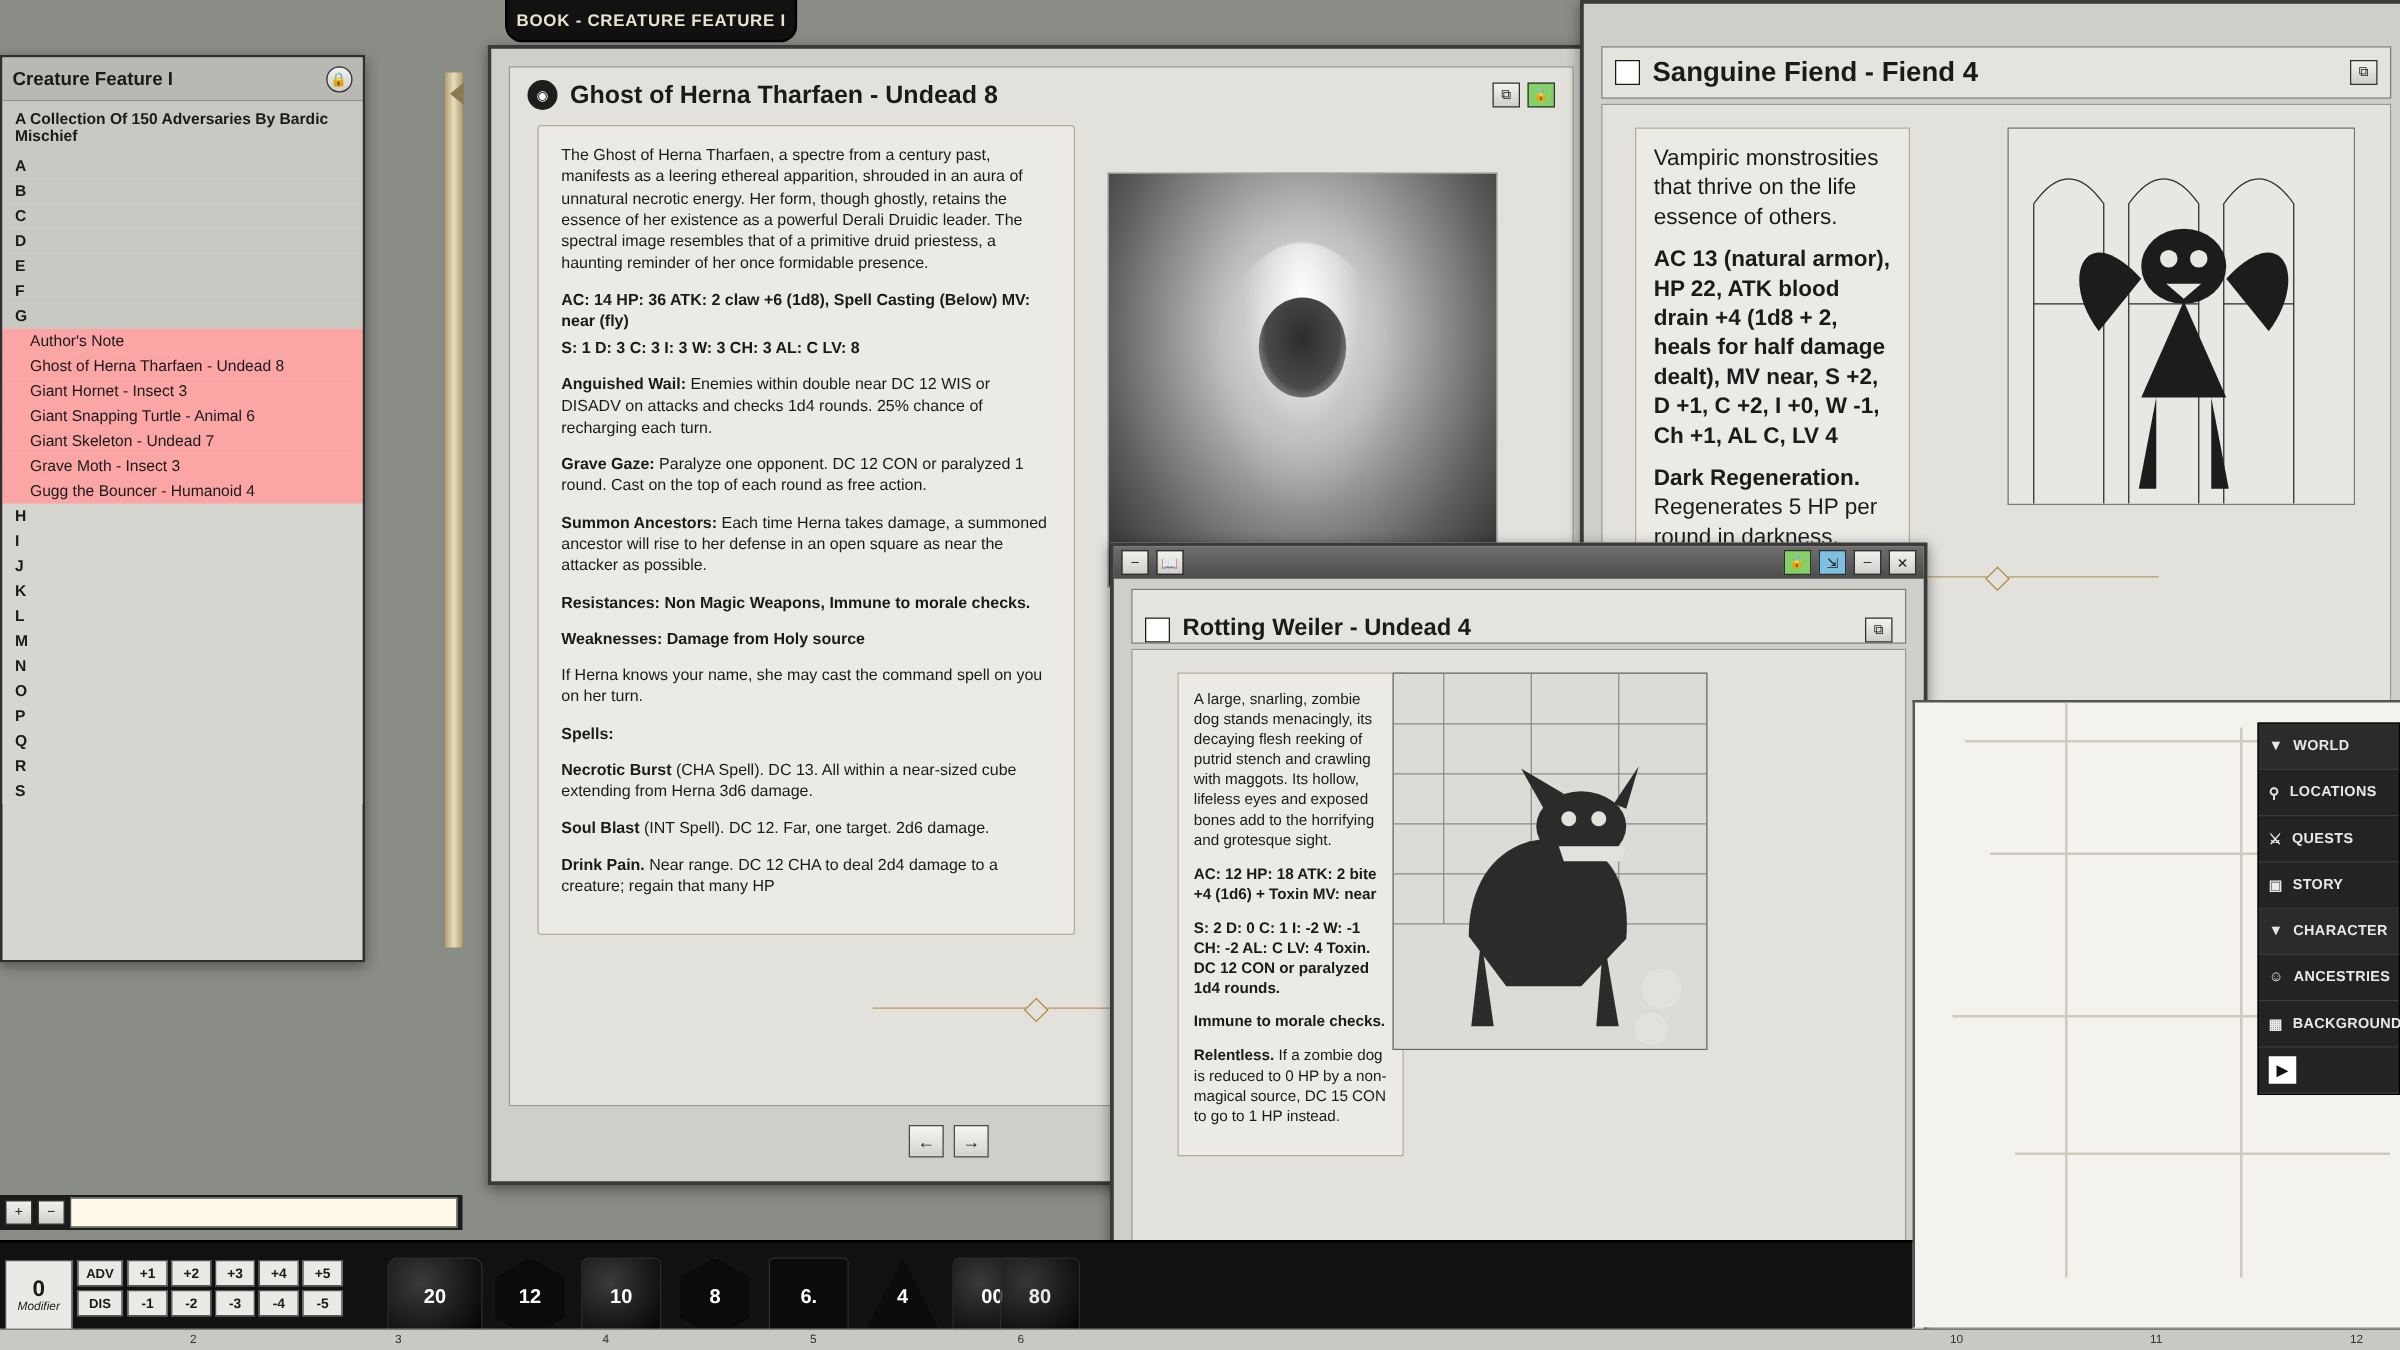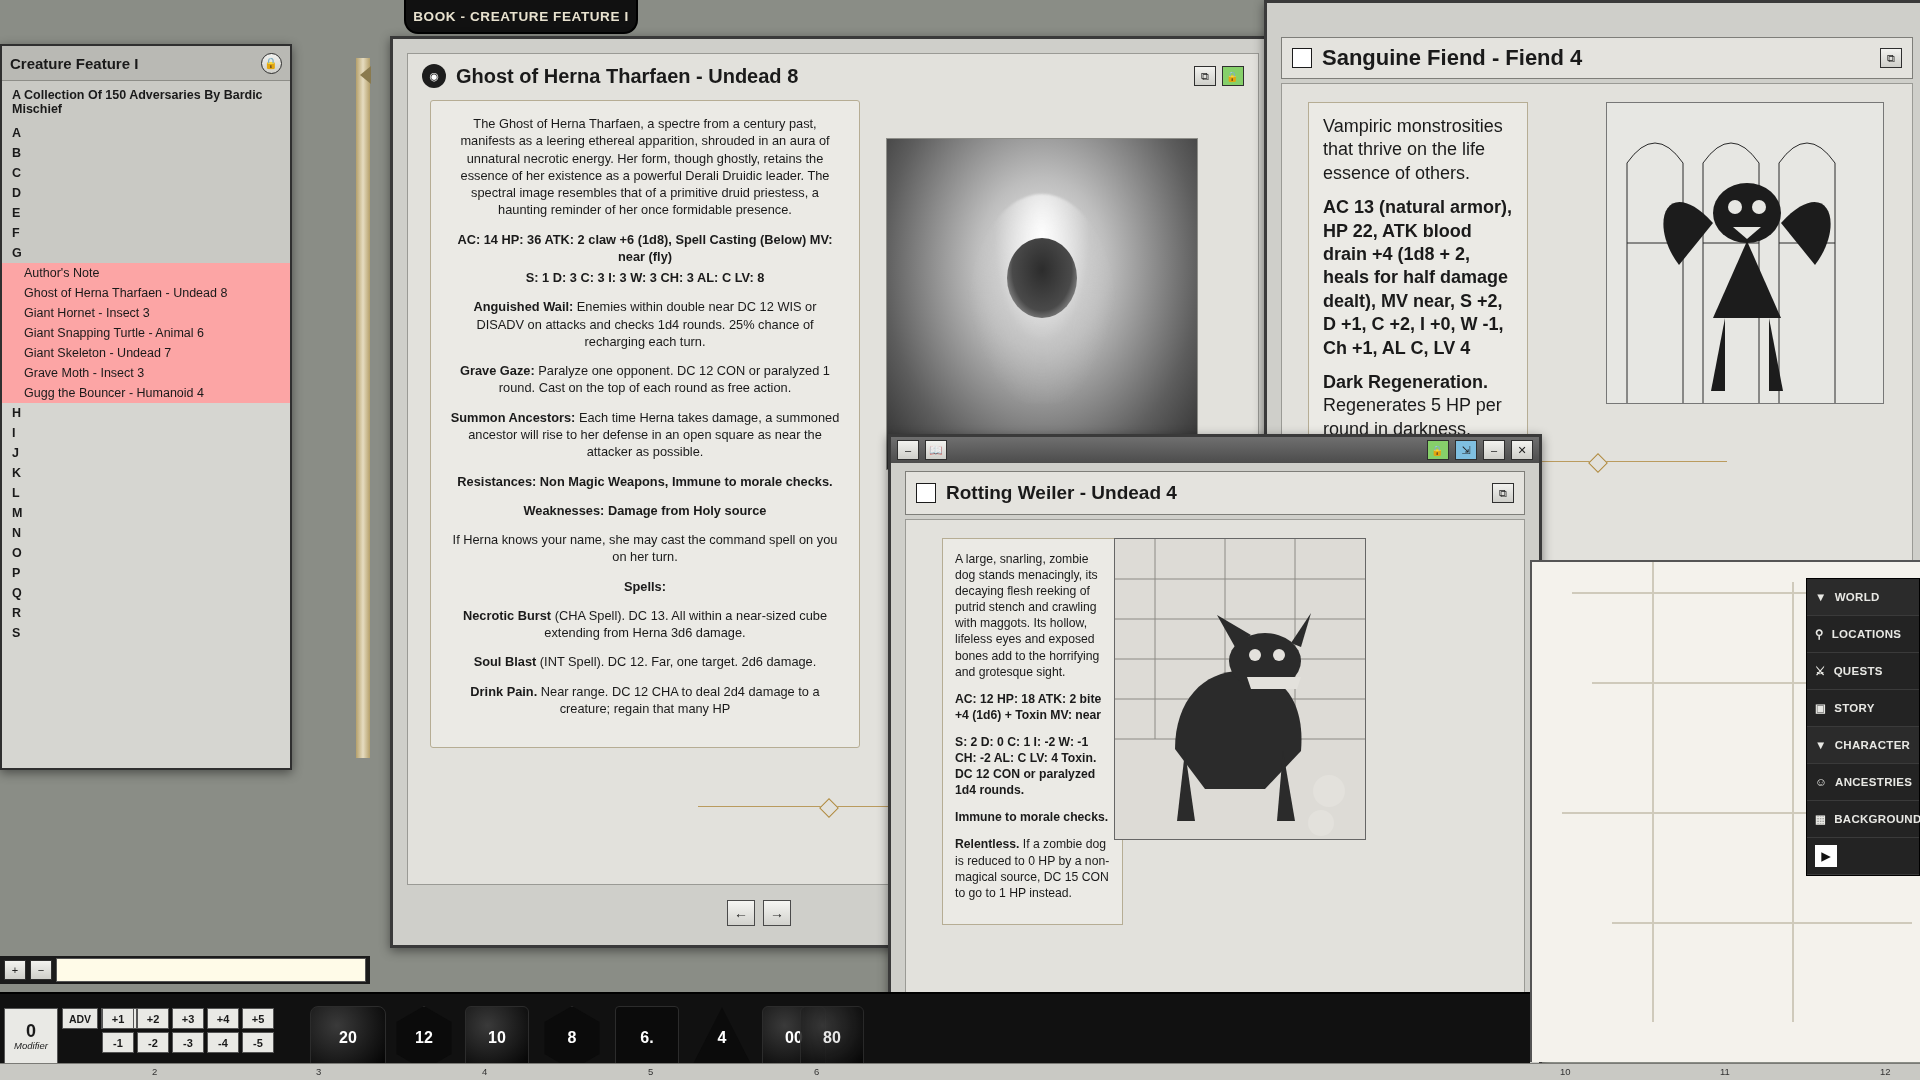--- a/index.html
+++ b/index.html
@@ -31,21 +31,21 @@
      color:#e8e2cf;font-weight:bold;font-size:13.5px;letter-spacing:.6px;display:flex;align-items:center;
      justify-content:center;border:2px solid #000;border-top:none;text-transform:uppercase;}
   
   #book-win{left:390px;top:36px;width:880px;height:906px;background:#cfcfca;border:3px solid #3a3a3a;}
   #book-inner{position:absolute;left:14px;top:14px;right:14px;bottom:60px;background:#e2e1dc;border:1px solid #9a9a95;}
   #book-head{display:flex;align-items:center;gap:10px;padding:10px 14px 6px 14px;}
   .circ{width:24px;height:24px;border-radius:50%;background:#1d1d1d;color:#fff;display:flex;align-items:center;
      justify-content:center;font-size:11px;}
   #book-title{font-weight:bold;font-size:20px;}
   #card-body{margin:6px 22px 0 22px;background:#ebeae5;border:1.5px solid #b6ad94;border-radius:3px;padding:14px 18px;
-     width:430px;box-sizing:border-box;text-align:center;}
+     width:430px;box-sizing:border-box;}
   #card-body p{margin:0 0 12px 0;line-height:1.35;font-size:12.8px;}
   .b{font-weight:bold;}
   #portrait{position:absolute;right:60px;top:84px;width:310px;height:330px;
      background:radial-gradient(ellipse at 50% 38%,#f2f2f2 0%,#bdbdbd 30%,#5d5d5d 72%,#2a2a2a 100%);
      border:1px solid #8d8d88;overflow:hidden;}
   #portrait .ghost{position:absolute;left:50%;top:42%;transform:translate(-50%,-40%);width:150px;height:210px;
      background:radial-gradient(ellipse at 50% 20%,rgba(255,255,255,.95),rgba(200,200,200,.35) 45%,rgba(60,60,60,0) 75%);
      border-radius:50% 50% 45% 45%/60% 60% 40% 40%;filter:blur(1px);}
   #portrait .hood{position:absolute;left:50%;top:30%;transform:translateX(-50%);width:70px;height:80px;
      background:radial-gradient(ellipse at 50% 40%,#2c2c2c 0%,#4a4a4a 60%,rgba(90,90,90,0) 100%);border-radius:50%;}
@@ -59,21 +59,21 @@
   #sanguine-win{left:1264px;top:0;width:660px;height:684px;background:#cfcfca;border:3px solid #3a3a3a;}
   #sang-title{position:absolute;left:14px;top:34px;right:14px;height:40px;background:#e4e3de;border:1.5px solid #7e7e79;
      display:flex;align-items:center;gap:10px;padding:0 10px;}
   #sang-body{position:absolute;left:14px;top:80px;right:14px;bottom:110px;background:#e2e1dc;border:1px solid #9a9a95;}
   #sang-card{position:absolute;left:26px;top:18px;width:190px;background:#ebeae5;border:1.5px solid #b6ad94;padding:12px 14px;}
   #sang-card p{margin:0 0 11px 0;font-size:18px;line-height:1.3;}
   #sang-art{position:absolute;right:28px;top:18px;width:276px;height:300px;background:#dcdcd8;border:1px solid #777;overflow:hidden;}
   
   #rot-win{left:888px;top:434px;width:648px;height:646px;background:#cfcfca;border:3px solid #3a3a3a;}
   #rot-title{position:absolute;left:14px;top:34px;right:14px;height:42px;background:#e4e3de;border:1.5px solid #7e7e79;
-     display:flex;align-items:center;gap:10px;padding:0 10px;}
+     display:flex;align-items:flex-end;gap:10px;padding:0 10px;}
   #rot-body{position:absolute;left:14px;top:82px;right:14px;bottom:68px;background:#e2e1dc;border:1px solid #9a9a95;}
   #rot-card{position:absolute;left:36px;top:18px;width:155px;background:#ebeae5;border:1.5px solid #b6ad94;padding:12px 12px;}
   #rot-card p{margin:0 0 11px 0;font-size:12.2px;line-height:1.32;}
   #rot-art{position:absolute;left:208px;top:18px;width:250px;height:300px;background:#d6d6d2;border:1px solid #666;overflow:hidden;}
   #rot-foot{position:absolute;left:14px;right:14px;bottom:10px;height:48px;background:#e2e1dc;border:1px solid #9a9a95;
      display:flex;align-items:center;justify-content:center;gap:10px;}
   
   #map-area{position:absolute;left:1530px;top:560px;width:390px;height:500px;background:#f4f2ec;border-top:2px solid #555;
      border-left:2px solid #555;overflow:hidden;}
   #map-area .mline{position:absolute;background:#cfcabb;}
@@ -361,21 +361,21 @@
     <span></span>
   </div>
 </div>
 
 <div id="dicebar">
   <div id="modbox">
     <span class="v">0</span>
     <span class="l">Modifier</span>
   </div>
 
-  <div style="position:absolute;left:62px;top:14px;display:flex;flex-direction:row;gap:3px;">
+  <div style="position:absolute;left:62px;top:14px;display:flex;flex-direction:column;gap:3px;">
     <div class="advbtn">ADV</div>
     <div class="advbtn">DIS</div>
   </div>
 
   <div style="position:absolute;left:102px;top:14px;display:flex;gap:3px;">
     <div style="display:flex;flex-direction:column;gap:3px;">
       <div class="plusbtn">+1</div>
       <div class="plusbtn">-1</div>
     </div>
     <div style="display:flex;flex-direction:column;gap:3px;">

